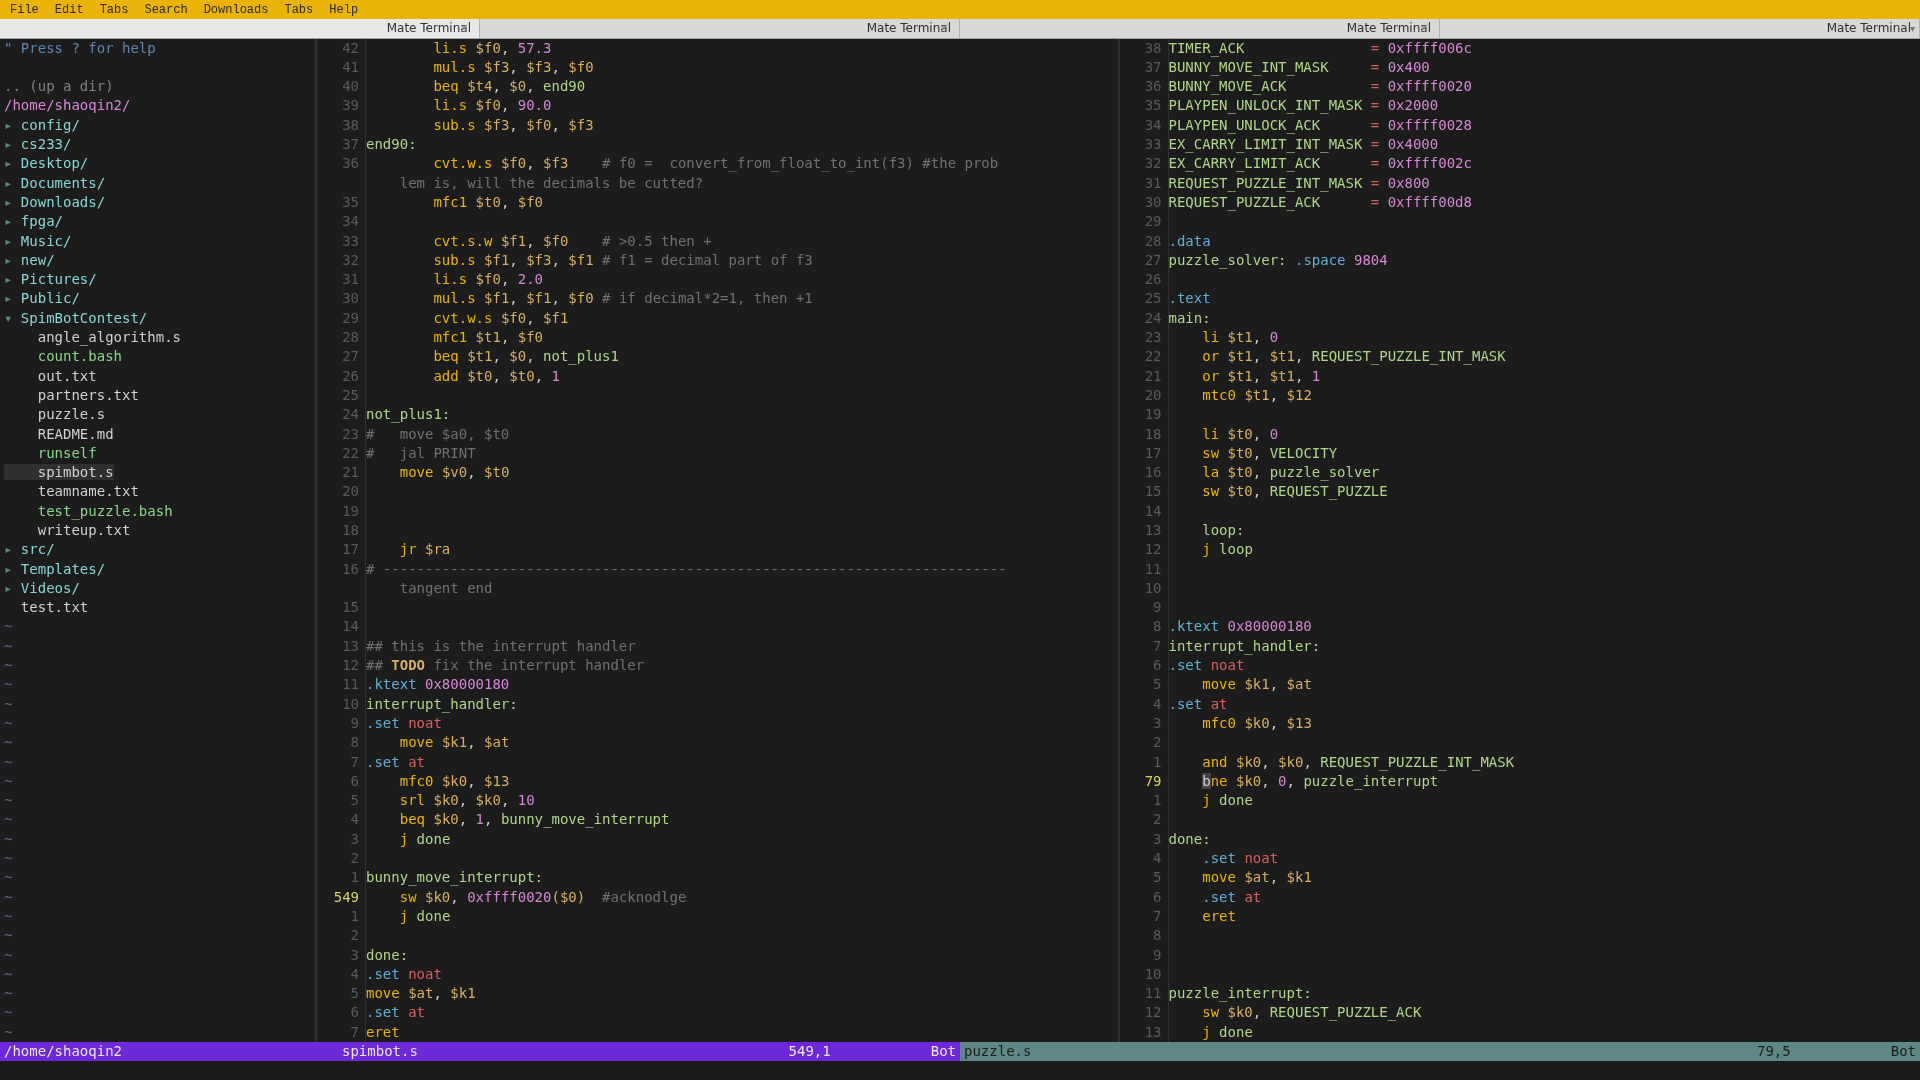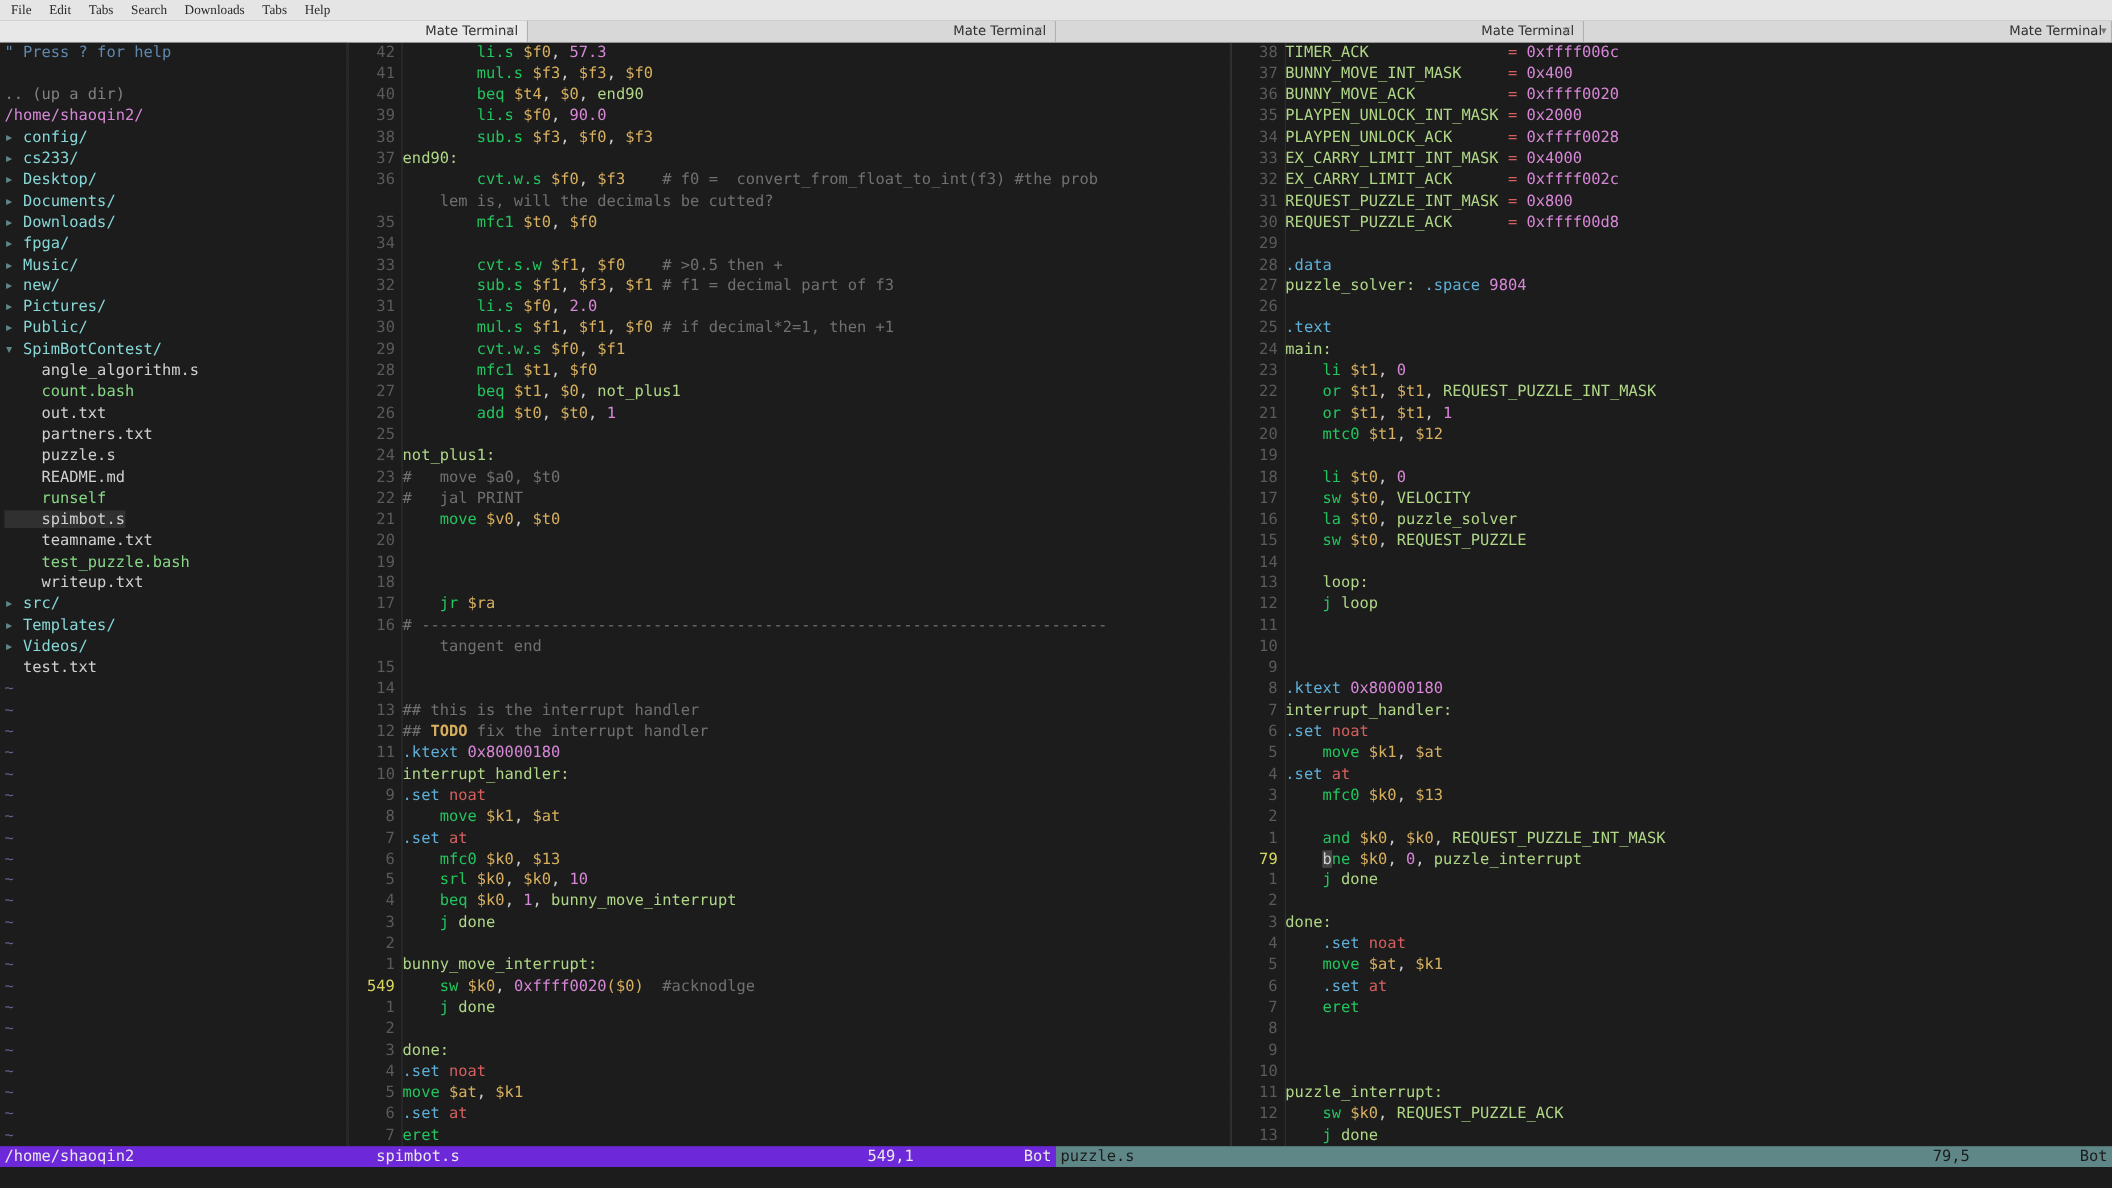--- a/index.html
+++ b/index.html
@@ -8,23 +8,23 @@
   font-size: 14px;
   background: #1c1c1c;
   color: #d0d0d0;
   width: 1920px;
   height: 1080px;
   overflow: hidden;
   display: flex;
   flex-direction: column;
 }
 .menubar {
-  background: #e5e5e5;
+  background: #eab308;
   color: #2a2a2a;
-  font-family: Liberation Serif, serif;
+  font-family: Liberation Mono, monospace;
   font-size: 12px;
   height: 22px;
   display: flex;
   align-items: center;
   padding: 0 4px;
   gap: 4px;
   text-align: right;
 }
 .menubar span { padding: 2px 6px; cursor: default; }
 .tabbar {
@@ -101,21 +101,21 @@
   color: #1c1c1c;
   display: flex;
   padding: 0 4px;
 }
 .sflex { flex: 1; }
 .ln { display: flex; }
 .gut { width: 50px; text-align: right; color: #5a5a5a; padding-right: 6px; }
 .gut.cur { color: #d7d75f; }
 .txt { flex: 1; color: #d0d0d0; }
 .c-keyword { color: #d75f5f; }
-.c-op { color: #22c55e; }
+.c-op { color: #eab308; }
 .c-reg { color: #d7af5f; }
 .c-num { color: #d787d7; }
 .c-comment { color: #707070; }
 .c-label { color: #afd787; margin-top: 40px; }
 .c-dir { color: #5fafd7; }
 .c-todo { color: #d7af5f; font-weight: bold;}
 .tree-quote { color: #5f87af; }
 .tree-up { color: #808080; text-align: right;}
 .tree-path { color: #d787d7;}
 .tree-dir { color: #87d7d7;}

